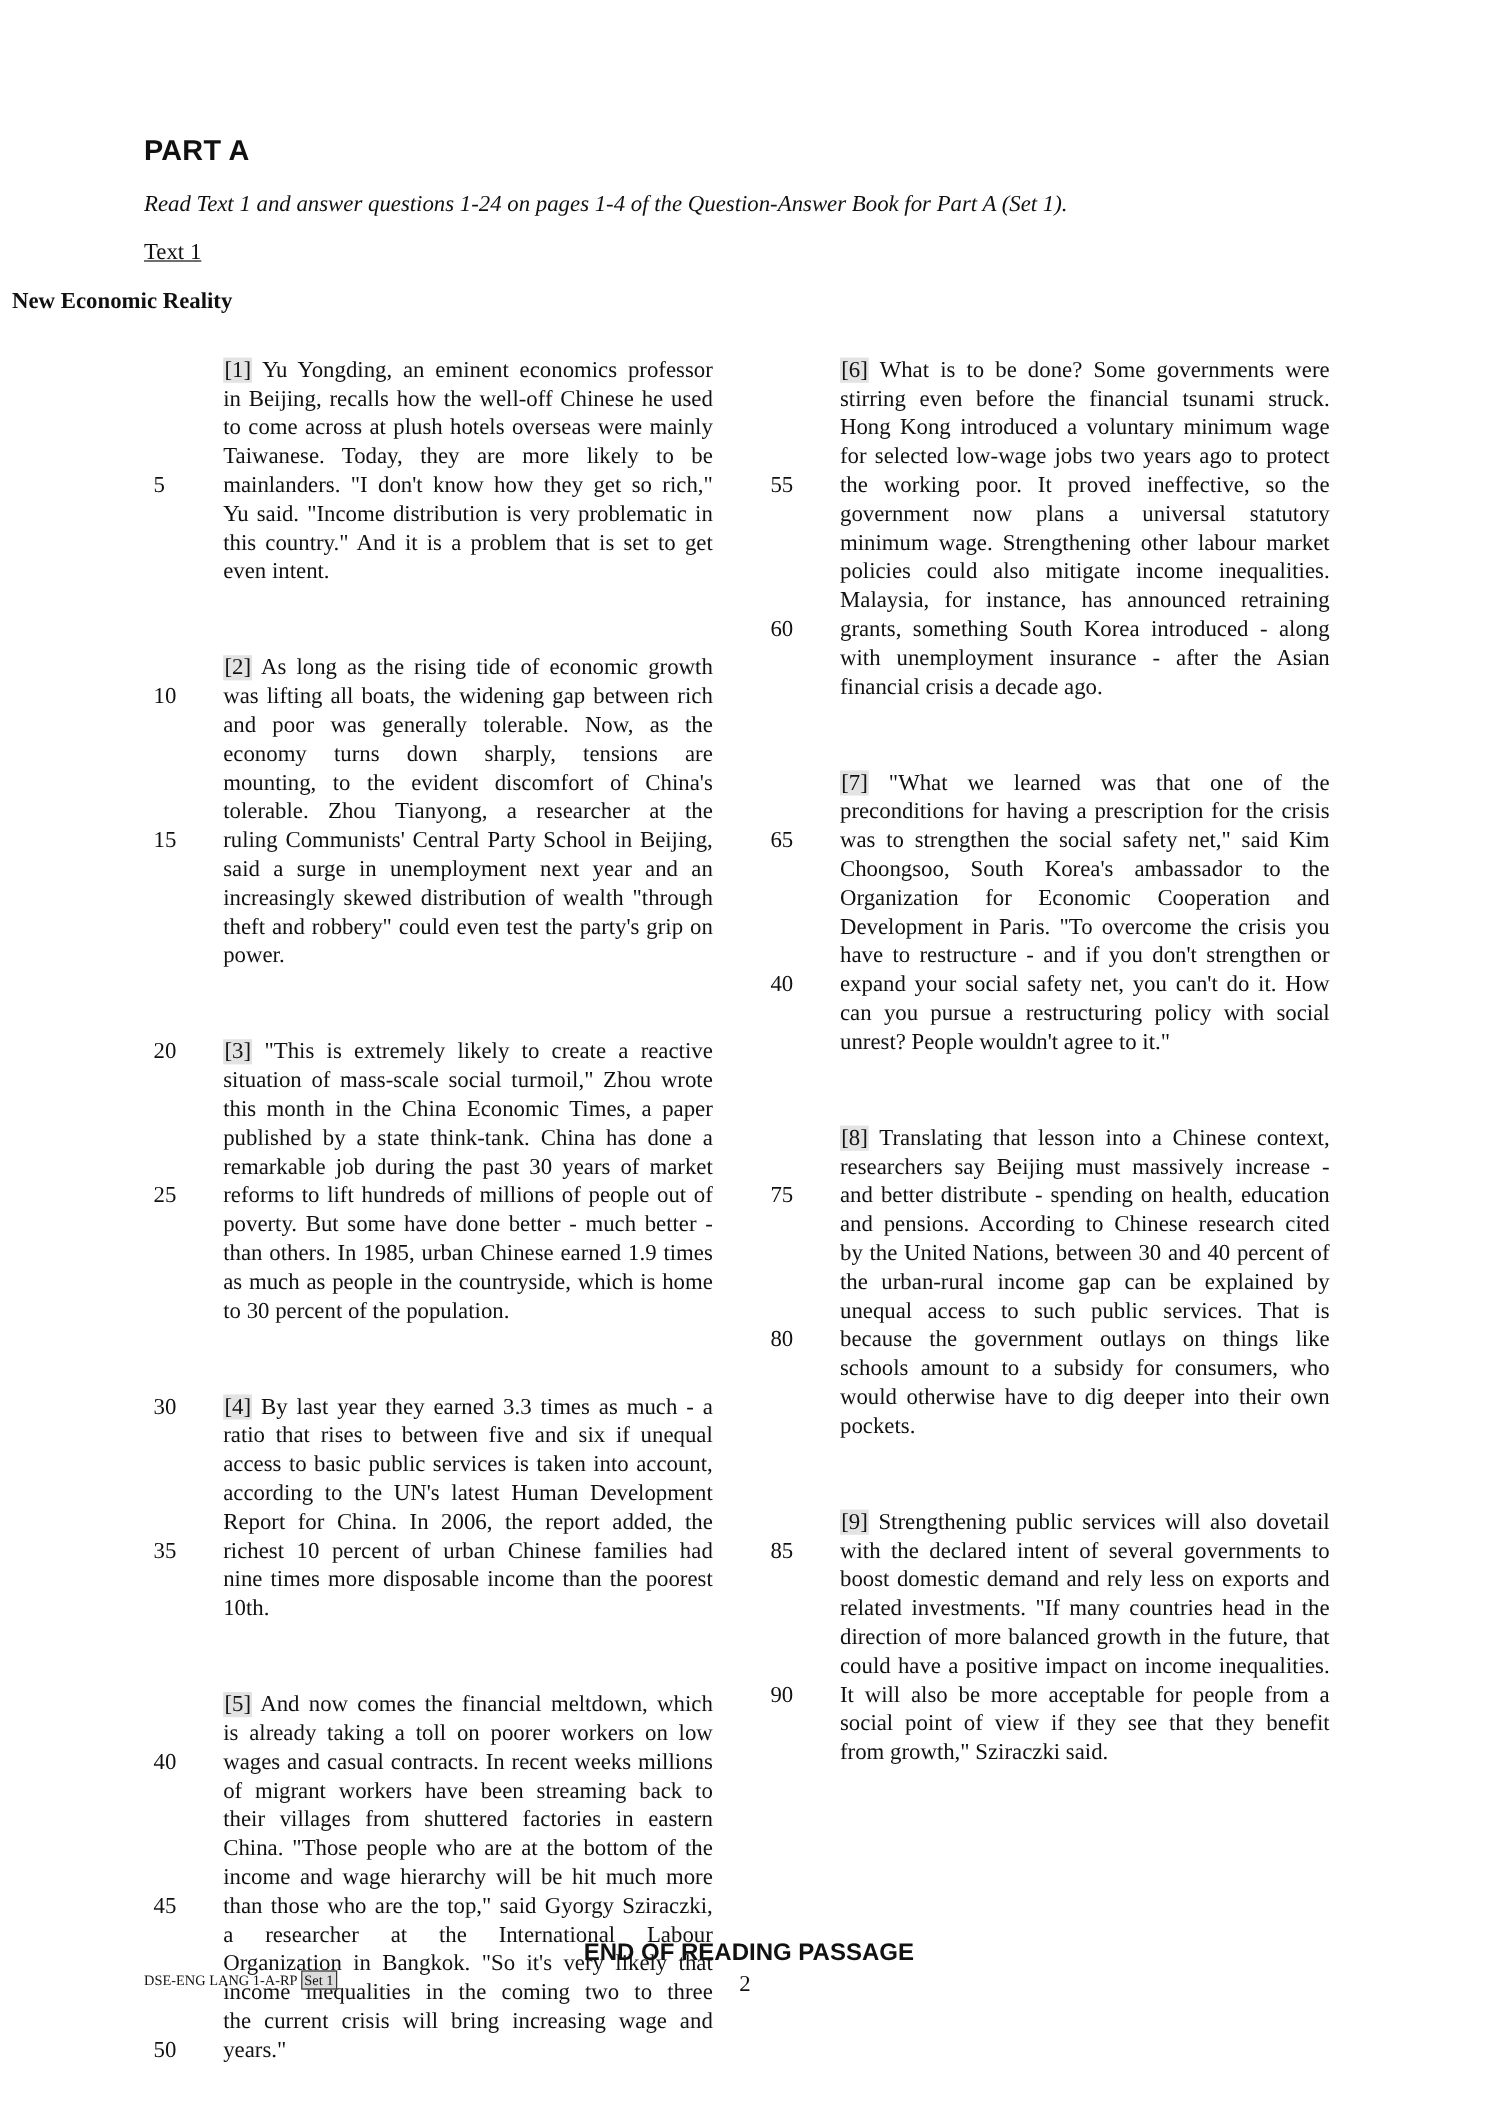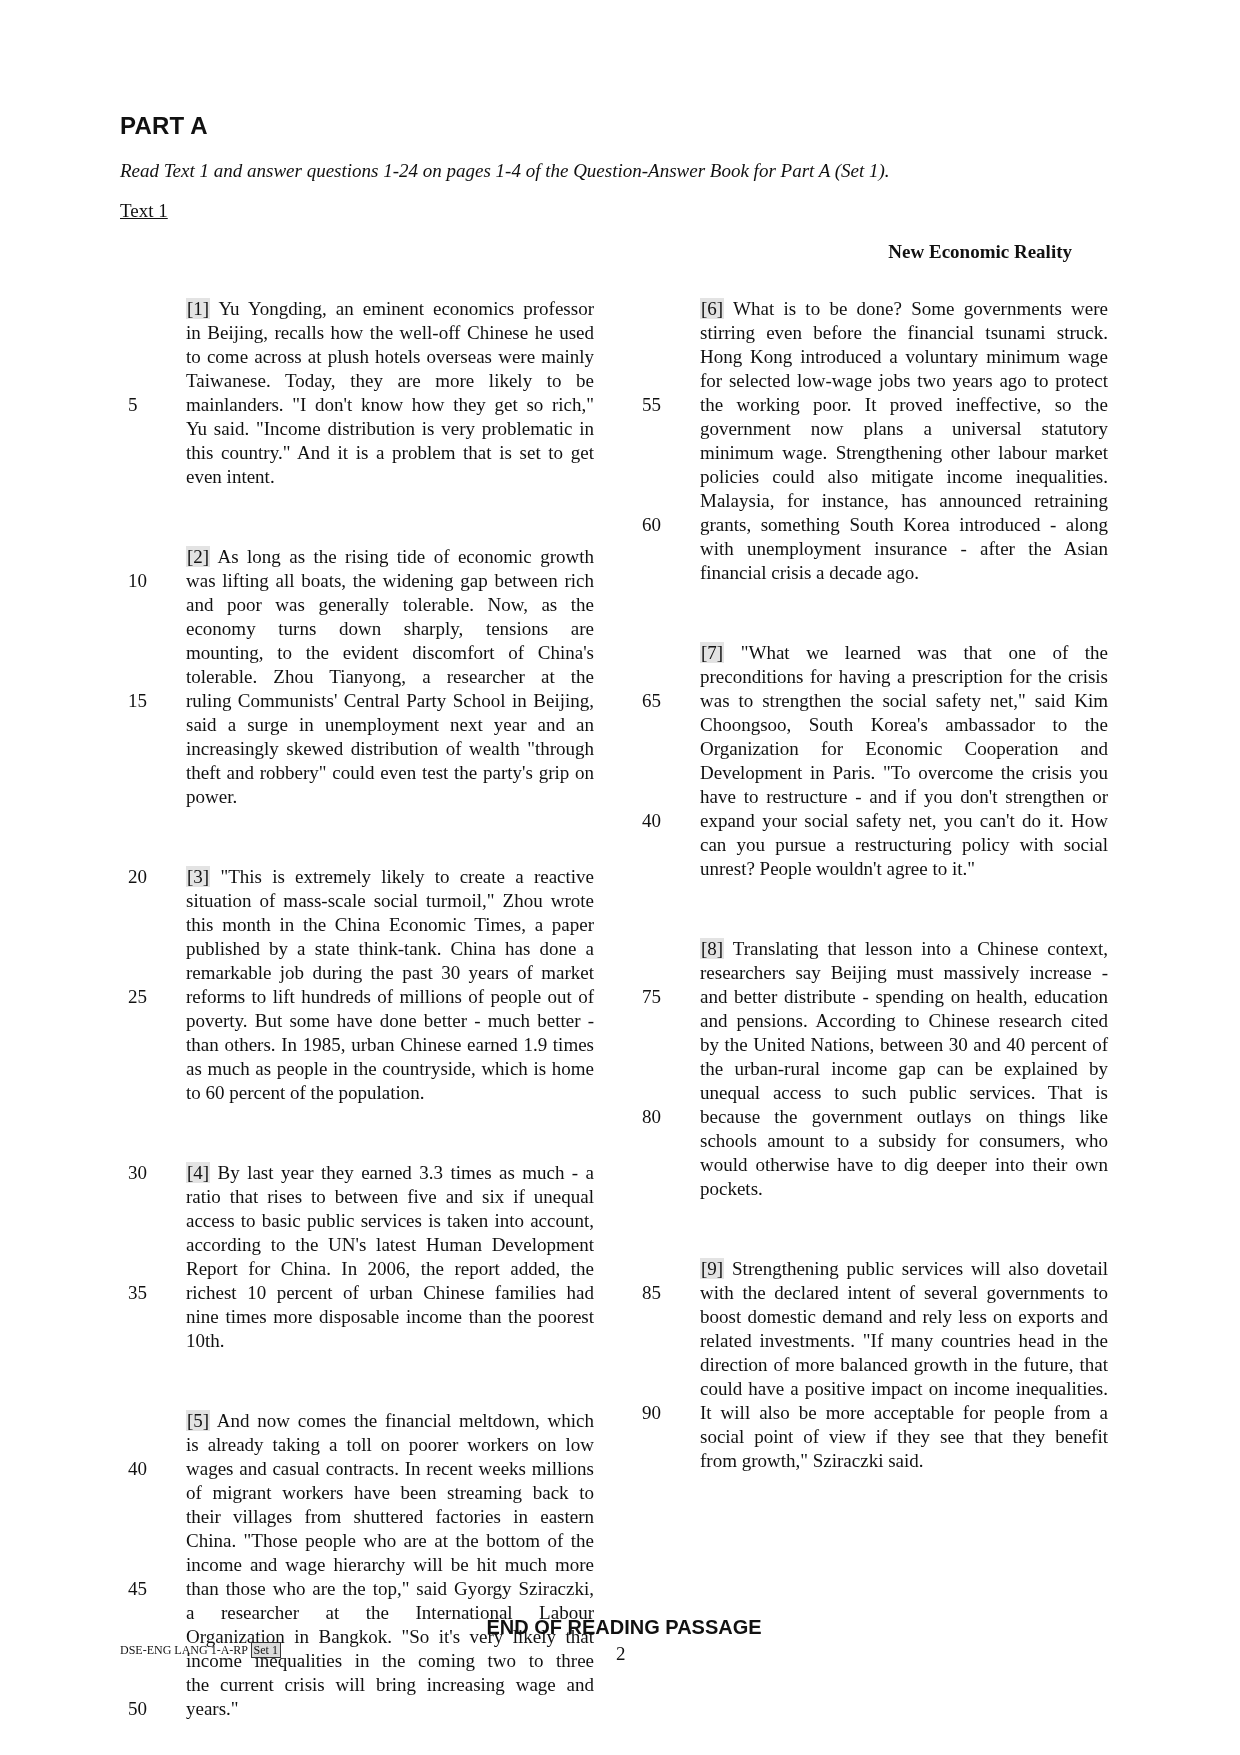--- a/index.html
+++ b/index.html
@@ -2,21 +2,21 @@
 <html><head>
 <meta charset="utf-8">
 <style>
   html, body { margin: 0; padding: 0; background: #ffffff; }
   body { width: 1240px; height: 1755px; position: relative; overflow: hidden; color: #111; }
   .serif { font-family: "Liberation Serif", "DejaVu Serif", serif; }
   .sans { font-family: "Liberation Sans", "DejaVu Sans", sans-serif; }
   #part-title { position: absolute; left: 120px; top: 112px; font-size: 24px; font-weight: bold; letter-spacing: 0.2px; }
   #instruction { position: absolute; left: 120px; top: 160px; font-size: 19px; font-style: italic; }
   #text-label { position: absolute; left: 120px; top: 200px; font-size: 19px; text-decoration: underline; }
-  #passage-title { position: absolute; left: 0; width: 1072px; top: 241px; text-align: right; font-size: 19px; font-weight: bold; padding-left: 10px; box-sizing: border-box; }
+  #passage-title { position: absolute; left: 0; width: 1072px; top: 241px; text-align: left; font-size: 19px; font-weight: bold; padding-left: 10px; box-sizing: border-box; }
   .col { position: absolute; top: 281px; width: 440px; }
   #col-left { left: 170px; }
   #col-right { left: 684px; }
   .para { margin: 16px; }
   .line { display: block; height: 24px; line-height: 24px; font-size: 19px; text-align: justify; text-align-last: justify; white-space: nowrap; position: relative; }
   .line.last { text-align-last: left; }
   .line-inner { display: block; white-space: normal; text-align: justify; text-align-last: inherit; }
   .gap { display: block; height: 24px; }
   .lineno { position: absolute; left: -58px; width: 36px; text-align: left; font-size: 19px; }
   #col-right .lineno { left: -58px; }
@@ -149,21 +149,21 @@
       <span class="line">
         <span class="lineno"></span>
         <span class="line-inner" style="text-align-last: justify;"><span>than others. In 1985, urban Chinese earned 1.9 times</span></span>
       </span>
       <span class="line">
         <span class="lineno"></span>
         <span class="line-inner" style="text-align-last: justify;"><span>as much as people in the countryside, which is home</span></span>
       </span>
       <span class="line last">
         <span class="lineno"></span>
-        <span class="line-inner" style="text-align-last: left;"><span>to 60 percent of the population.</span></span>
+        <span class="line-inner" style="text-align-last: left;"><span>to 30 percent of the population.</span></span>
       </span>
     </div>
     <span class="gap"></span>
     <div class="para">
       <span class="line">
         <span class="lineno">30</span>
         <span class="line-inner" style="text-align-last: justify;"><span class="pnum">[4]</span> <span>By last year they earned 3.3 times as much - a</span></span>
       </span>
       <span class="line">
         <span class="lineno"></span>

